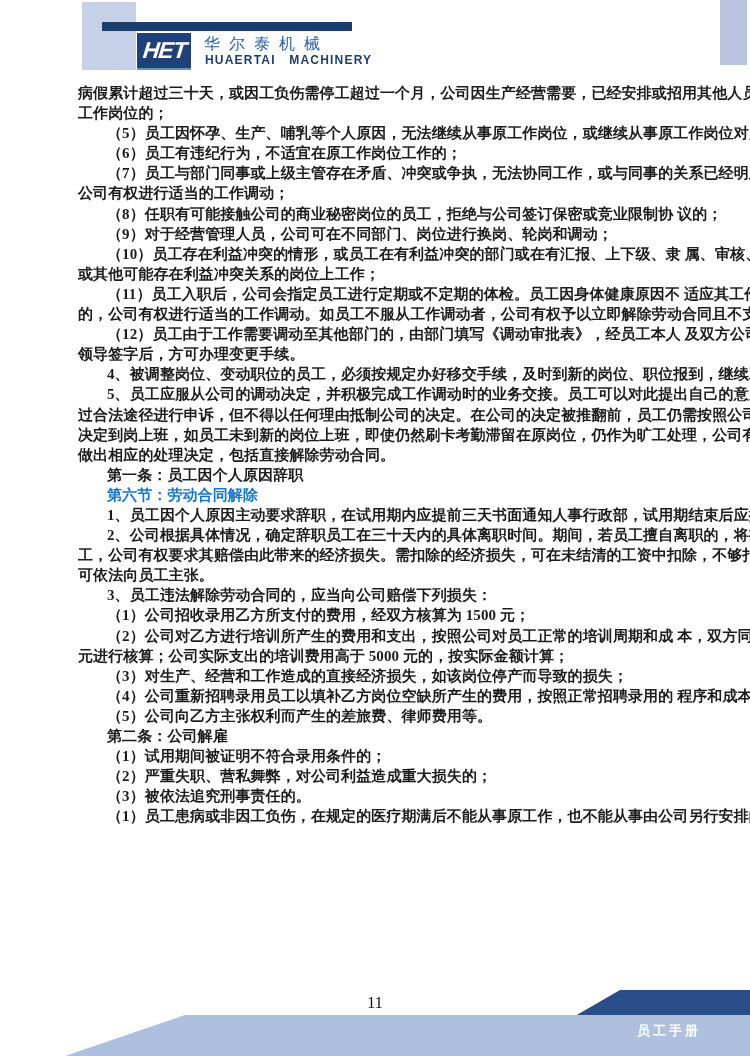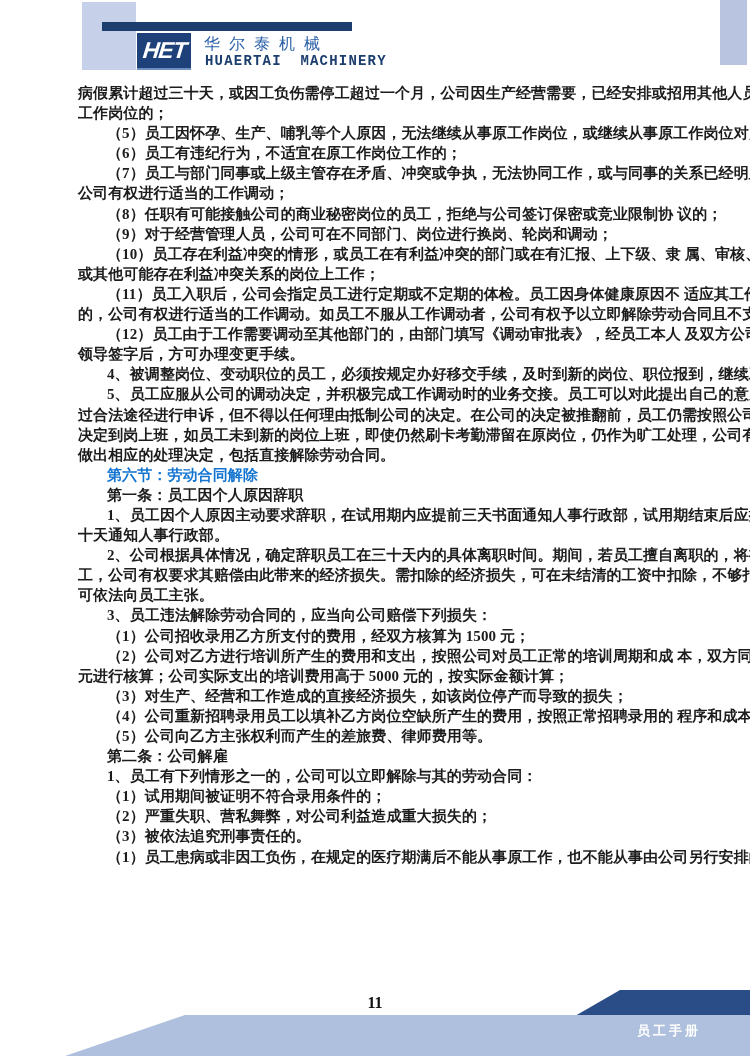--- a/index.html
+++ b/index.html
@@ -19,35 +19,35 @@
   }
   .logo-box span{
     color:#ffffff;font-style:italic;font-weight:bold;font-size:23px;
     font-family:"Liberation Sans",sans-serif;letter-spacing:-1px;transform:skewX(-6deg);
   }
   .logo-cn{
     position:absolute;left:204px;top:34px;font-size:16px;letter-spacing:9px;
     color:#2a5fa8;font-weight:400;font-family:"Liberation Sans",sans-serif;white-space:nowrap;
   }
   .logo-en{
-    position:absolute;left:205px;top:53px;font-size:14px;letter-spacing:1.2px;word-spacing:9px;
-    color:#1c3e6e;font-weight:700;font-family:Liberation Mono, monospace;white-space:nowrap;
+    position:absolute;left:205px;top:53px;font-size:12px;letter-spacing:1.2px;word-spacing:9px;
+    color:#1c3e6e;font-weight:700;font-family:Liberation Sans, sans-serif;white-space:nowrap;
   }
   
   .doc-body{position:absolute;left:78px;top:83px;width:624px;}
   .line{
     height:20.1px;line-height:20.1px;font-size:15px;color:#1c1c1c;
     font-weight:600;white-space:nowrap;letter-spacing:0.1px;
   }
   .line.indent{padding-left:29px;}
   .line.section{color:#1375cf;font-weight:700;padding-left:29px;}
   
   .page-number{
     position:absolute;top:994px;left:0;width:750px;text-align:center;
-    font-size:16px;color:#111;font-weight:700;
+    font-size:16px;color:#111;font-weight:400;
   }
   .footer-dark{
     position:absolute;left:575px;top:990px;width:175px;height:26px;background:#2b4d87;
     -webkit-clip-path:polygon(45px 0,100% 0,100% 100%,0 100%);
     clip-path:polygon(45px 0,100% 0,100% 100%,0 100%);
   }
   .footer-band{
     position:absolute;left:0;top:1015px;width:750px;height:41px;background:#aec0dd;
     -webkit-clip-path:polygon(185px 0,100% 0,100% 100%,65px 100%);
     clip-path:polygon(185px 0,100% 0,100% 100%,65px 100%);
@@ -84,36 +84,34 @@
       <div class="line cont">或其他可能存在利益冲突关系的岗位上工作；</div>
       <div class="line indent">（11）员工入职后，公司会指定员工进行定期或不定期的体检。员工因身体健康原因不 适应其工作岗位</div>
       <div class="line cont">的，公司有权进行适当的工作调动。如员工不服从工作调动者，公司有权予以立即解除劳动合同且不支付任何</div>
       <div class="line indent">（12）员工由于工作需要调动至其他部门的，由部门填写《调动审批表》，经员工本人 及双方公司主管</div>
       <div class="line cont">领导签字后，方可办理变更手续。</div>
       <div class="line indent">4、被调整岗位、变动职位的员工，必须按规定办好移交手续，及时到新的岗位、职位报到，继续工作。</div>
       <div class="line indent">5、员工应服从公司的调动决定，并积极完成工作调动时的业务交接。员工可以对此提出自己的意见和通</div>
       <div class="line cont">过合法途径进行申诉，但不得以任何理由抵制公司的决定。在公司的决定被推翻前，员工仍需按照公司的调岗</div>
       <div class="line cont">决定到岗上班，如员工未到新的岗位上班，即使仍然刷卡考勤滞留在原岗位，仍作为旷工处理，公司有权按此</div>
       <div class="line cont">做出相应的处理决定，包括直接解除劳动合同。</div>
+      <div class="line indent">第一条：员工因个人原因辞职</div>
       <div class="line section">第六节：劳动合同解除</div>
-      <div class="line indent">第一条：员工因个人原因辞职</div>
       <div class="line indent">1、员工因个人原因主动要求辞职，在试用期内应提前三天书面通知人事行政部，试用期结束后应提前三</div>
-      <div class="line cont">十天通知人事行政部。</div>
       <div class="line indent">2、公司根据具体情况，确定辞职员工在三十天内的具体离职时间。期间，若员工擅自离职的，将视为旷</div>
       <div class="line cont">工，公司有权要求其赔偿由此带来的经济损失。需扣除的经济损失，可在未结清的工资中扣除，不够扣除公司</div>
       <div class="line cont">可依法向员工主张。</div>
       <div class="line indent">3、员工违法解除劳动合同的，应当向公司赔偿下列损失：</div>
       <div class="line indent">（1）公司招收录用乙方所支付的费用，经双方核算为 1500 元；</div>
       <div class="line indent">（2）公司对乙方进行培训所产生的费用和支出，按照公司对员工正常的培训周期和成 本，双方同意按 5000</div>
       <div class="line cont">元进行核算；公司实际支出的培训费用高于 5000 元的，按实际金额计算；</div>
       <div class="line indent">（3）对生产、经营和工作造成的直接经济损失，如该岗位停产而导致的损失；</div>
       <div class="line indent">（4）公司重新招聘录用员工以填补乙方岗位空缺所产生的费用，按照正常招聘录用的 程序和成本计算，</div>
       <div class="line indent">（5）公司向乙方主张权利而产生的差旅费、律师费用等。</div>
       <div class="line indent">第二条：公司解雇</div>
-      <div class="line indent">1、员工有下列情形之一的，公司可以立即解除与其的劳动合同：</div>
       <div class="line indent">（1）试用期间被证明不符合录用条件的；</div>
       <div class="line indent">（2）严重失职、营私舞弊，对公司利益造成重大损失的；</div>
       <div class="line indent">（3）被依法追究刑事责任的。</div>
       <div class="line indent">（1）员工患病或非因工负伤，在规定的医疗期满后不能从事原工作，也不能从事由公司另行安排的工作</div>
     </div>
 
   <div class="page-number">11</div>
   <div class="footer-dark"></div>
   <div class="footer-band"></div>
   <div class="footer-label">员工手册</div>

